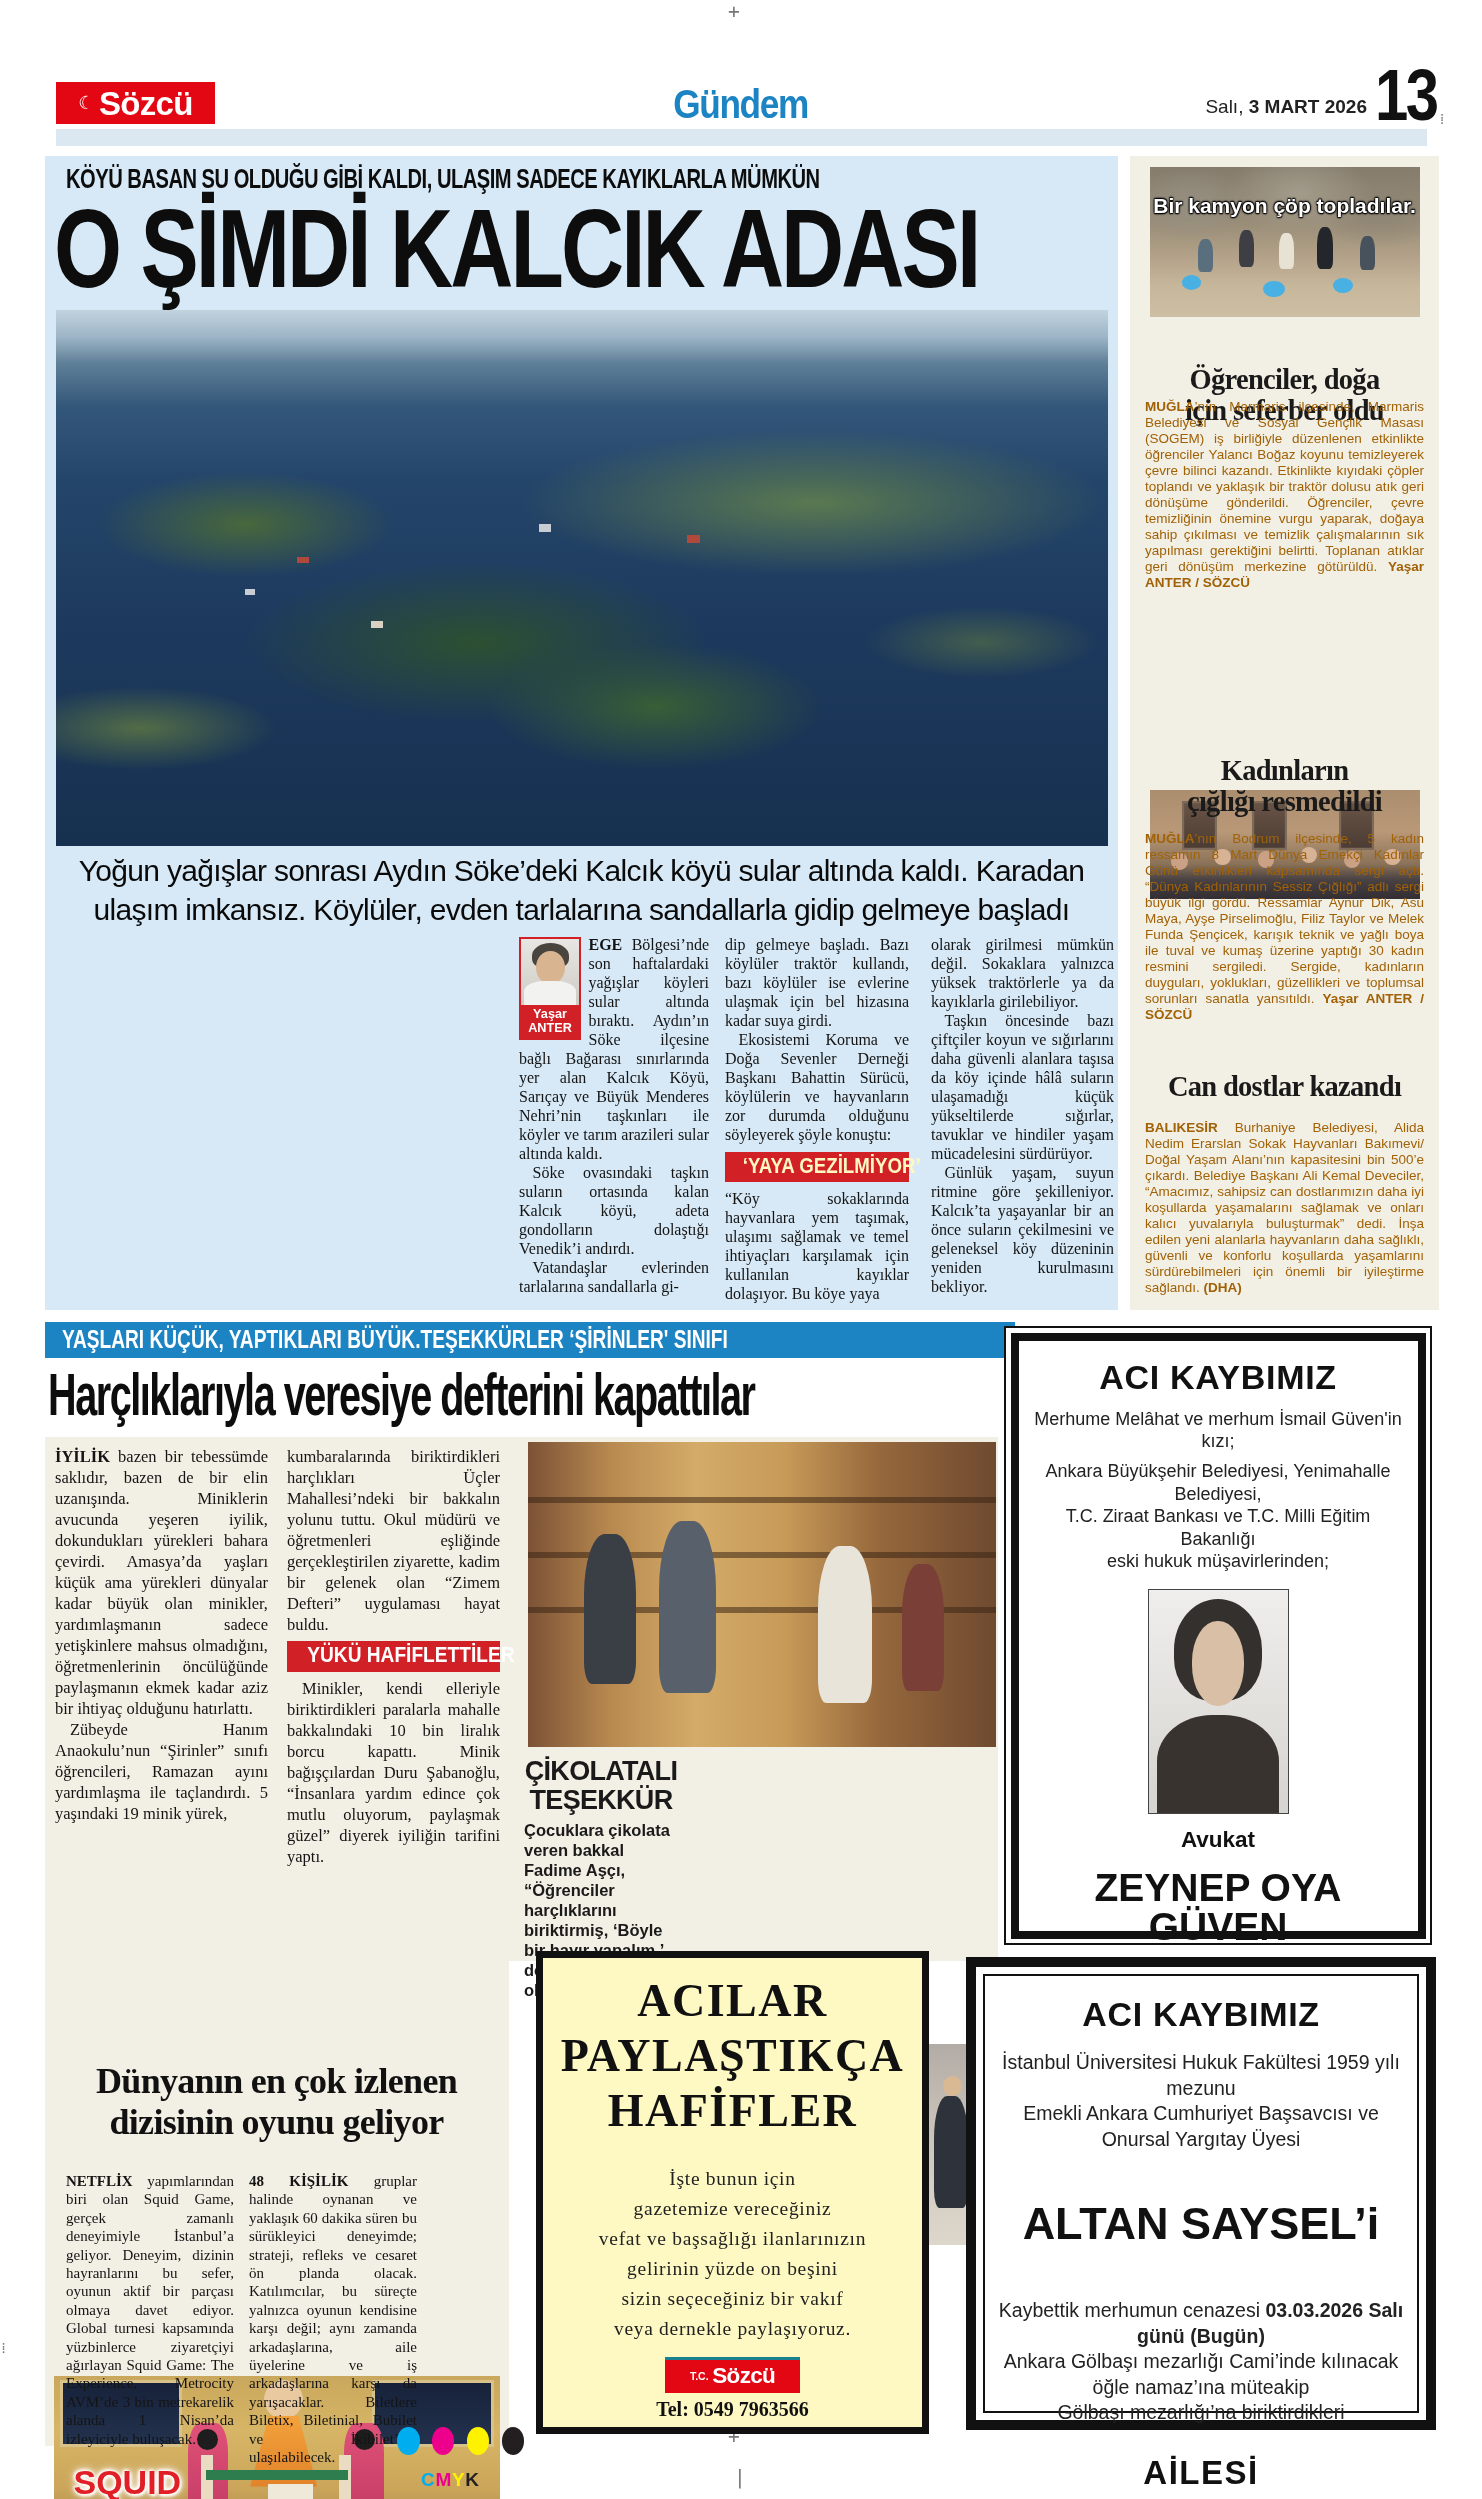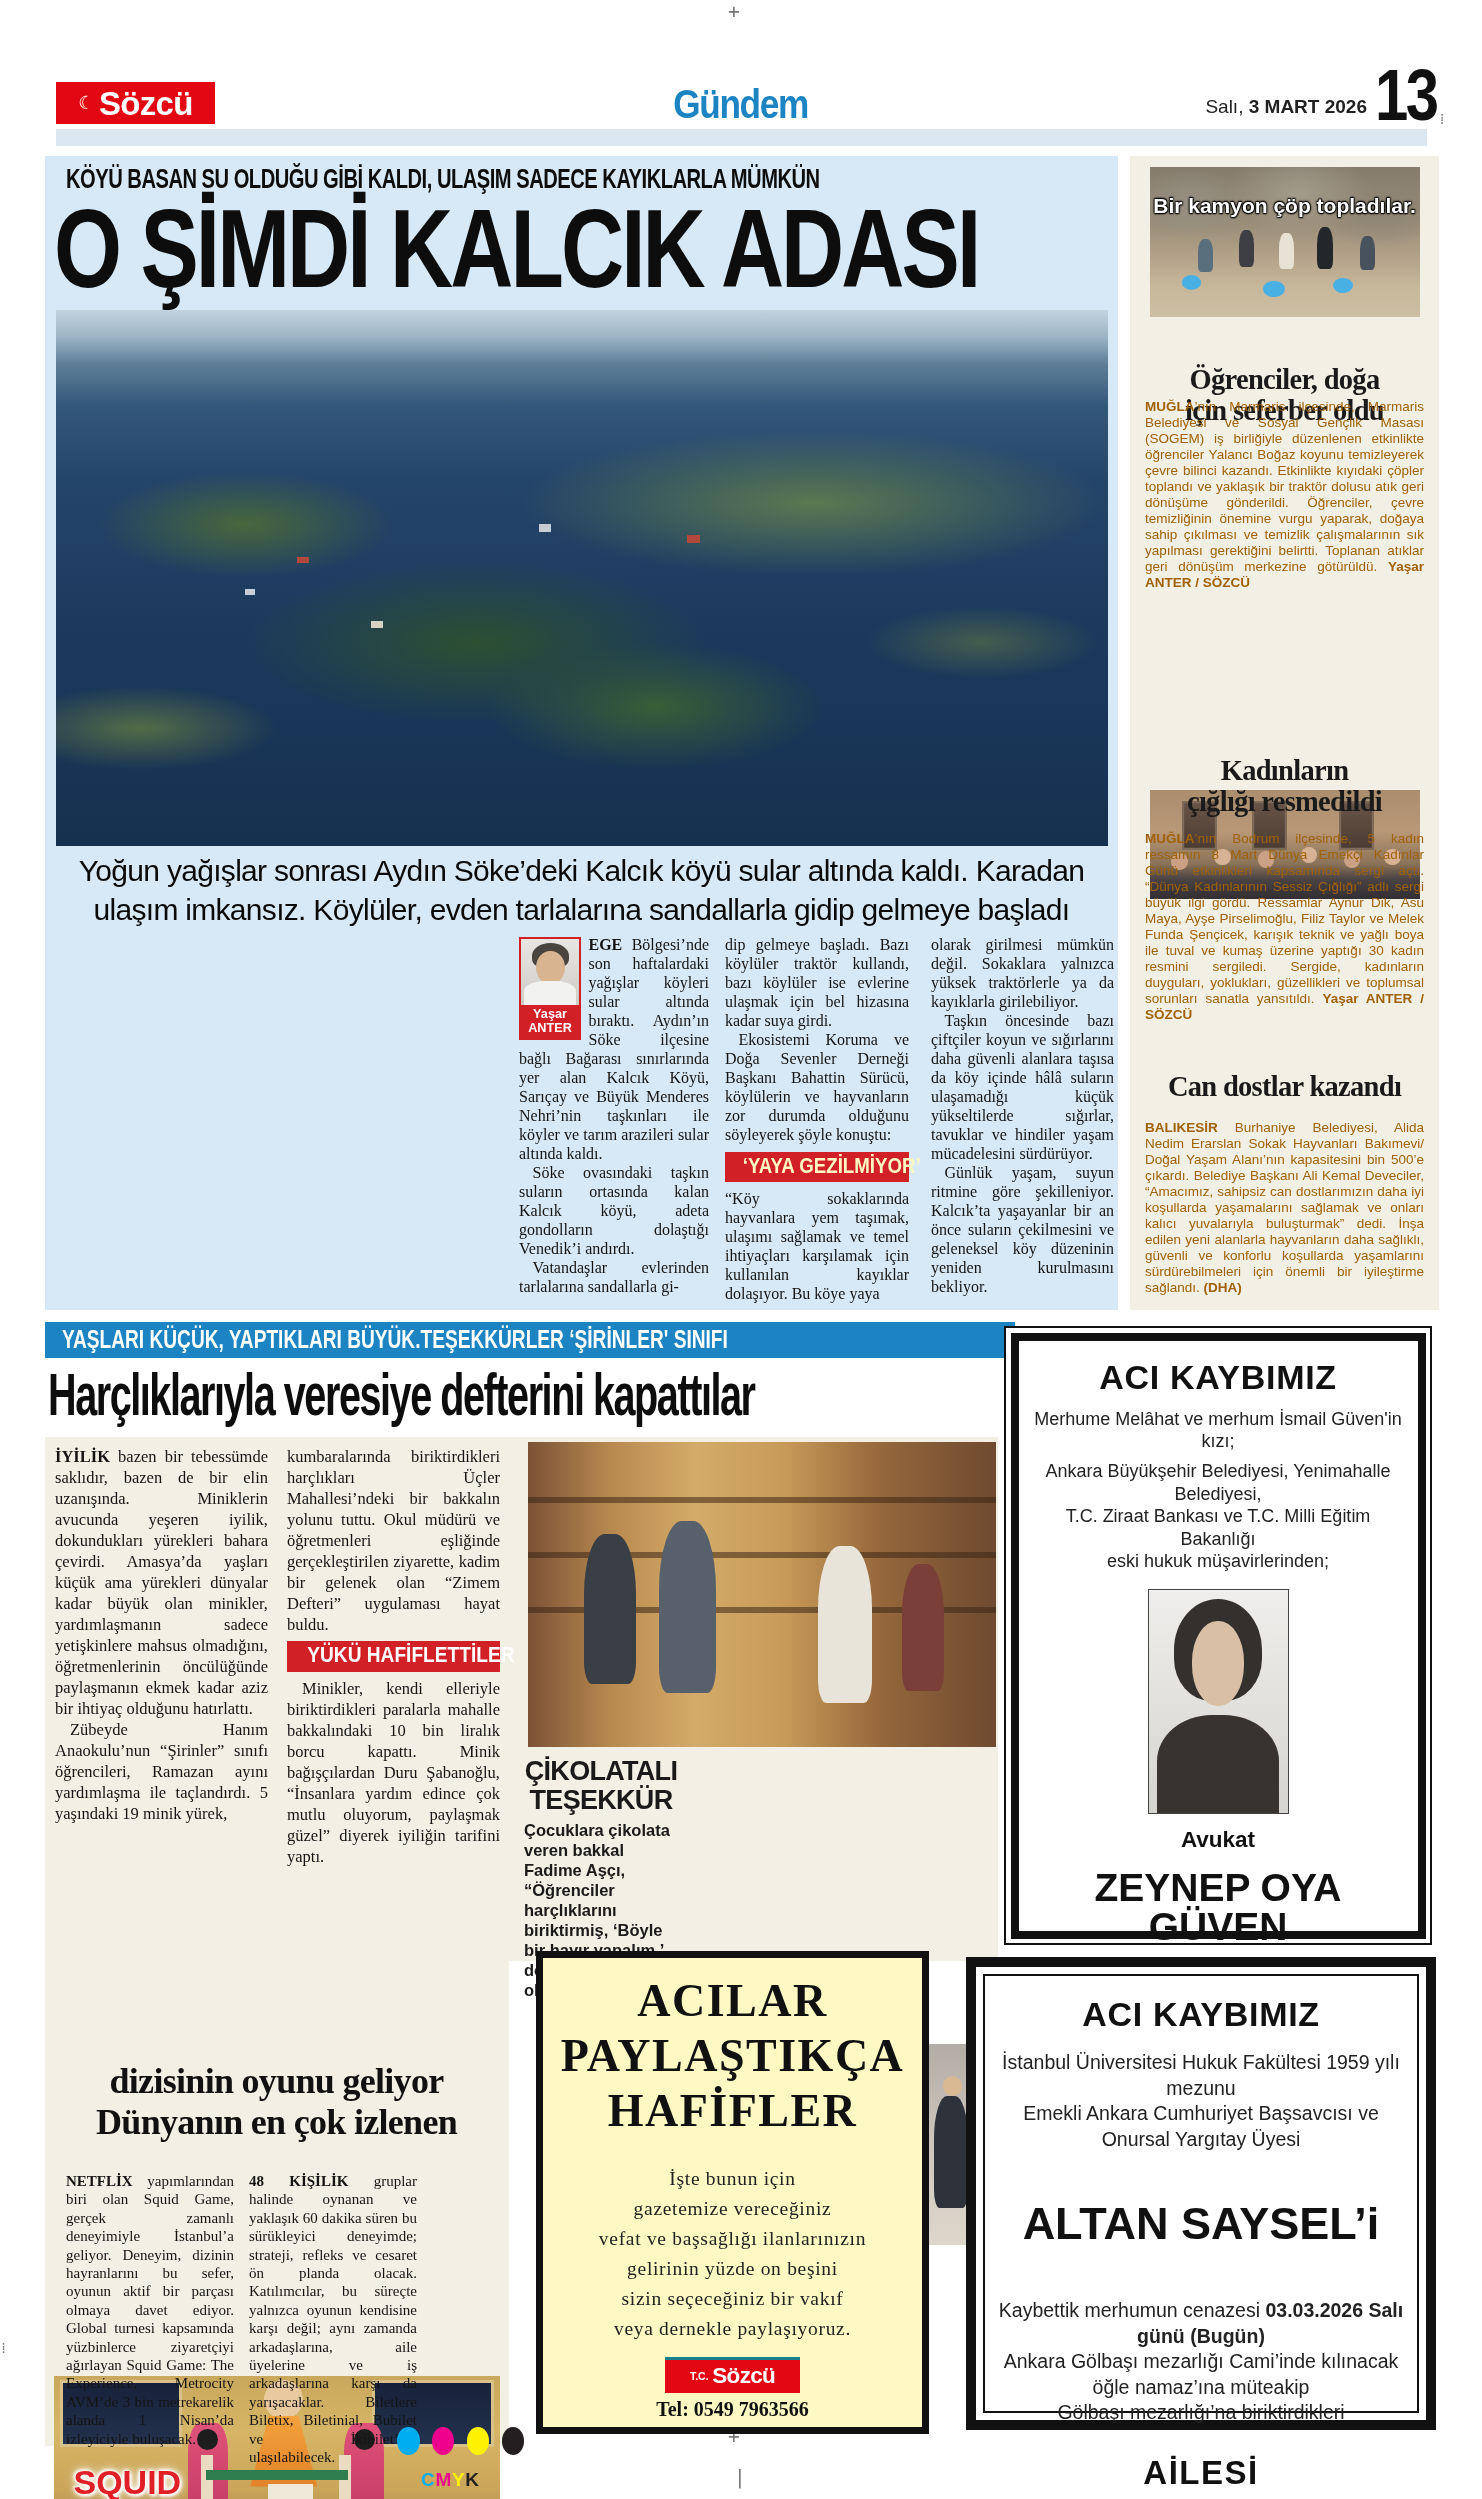--- a/index.html
+++ b/index.html
@@ -327,22 +327,22 @@
     <div class="post" style="left:33%;"></div>
     <div class="post" style="left:64%;"></div>
     <div class="fence"></div>
     <div class="abs squid-label" style="left:19.5px;top:88px;">
       <div>SQUID</div>
 
     </div>
   </div>
 
   <div class="abs headline-squid" style="left:49px;top:2061px;width:455px;">
+    <div>Dünyanın en çok izlenen</div>
     <div>dizisinin oyunu geliyor</div>
-    <div>Dünyanın en çok izlenen</div>
   </div>
 
   <div class="abs body-squid just" style="left:66px;top:2172px;width:168px;">
     <b class="lead-b">NETFLİX</b><span> yapımlarından biri olan Squid Game, gerçek zamanlı deneyimiyle İstanbul’a geliyor. Deneyim, dizinin hayranlarını bu sefer, oyunun aktif bir parçası olmaya davet ediyor. Global turnesi kapsamında yüzbinlerce ziyaretçiyi ağırlayan Squid Game: The Experience, Metrocity AVM’de 3 bin metrekarelik alanda 1 Nisan’da izleyiciyle buluşacak.</span>
   </div>
   <div class="abs body-squid just" style="left:249px;top:2172px;width:168px;">
     <b class="lead-b">48 KİŞİLİK</b><span> gruplar halinde oynanan ve yaklaşık 60 dakika süren bu sürükleyici deneyimde; strateji, refleks ve cesaret ön planda olacak. Katılımcılar, bu süreçte yalnızca oyunun kendisine karşı değil; aynı zamanda arkadaşlarına, aile üyelerine ve iş arkadaşlarına karşı da yarışacaklar. Biletlere Biletix, Biletinial, Bubilet ve İkibilet’ten ulaşılabilecek.</span>
   </div>
 
   <div class="abs ob1-outer" style="left:1004px;top:1326px;width:428px;height:619px;box-sizing:border-box;">

